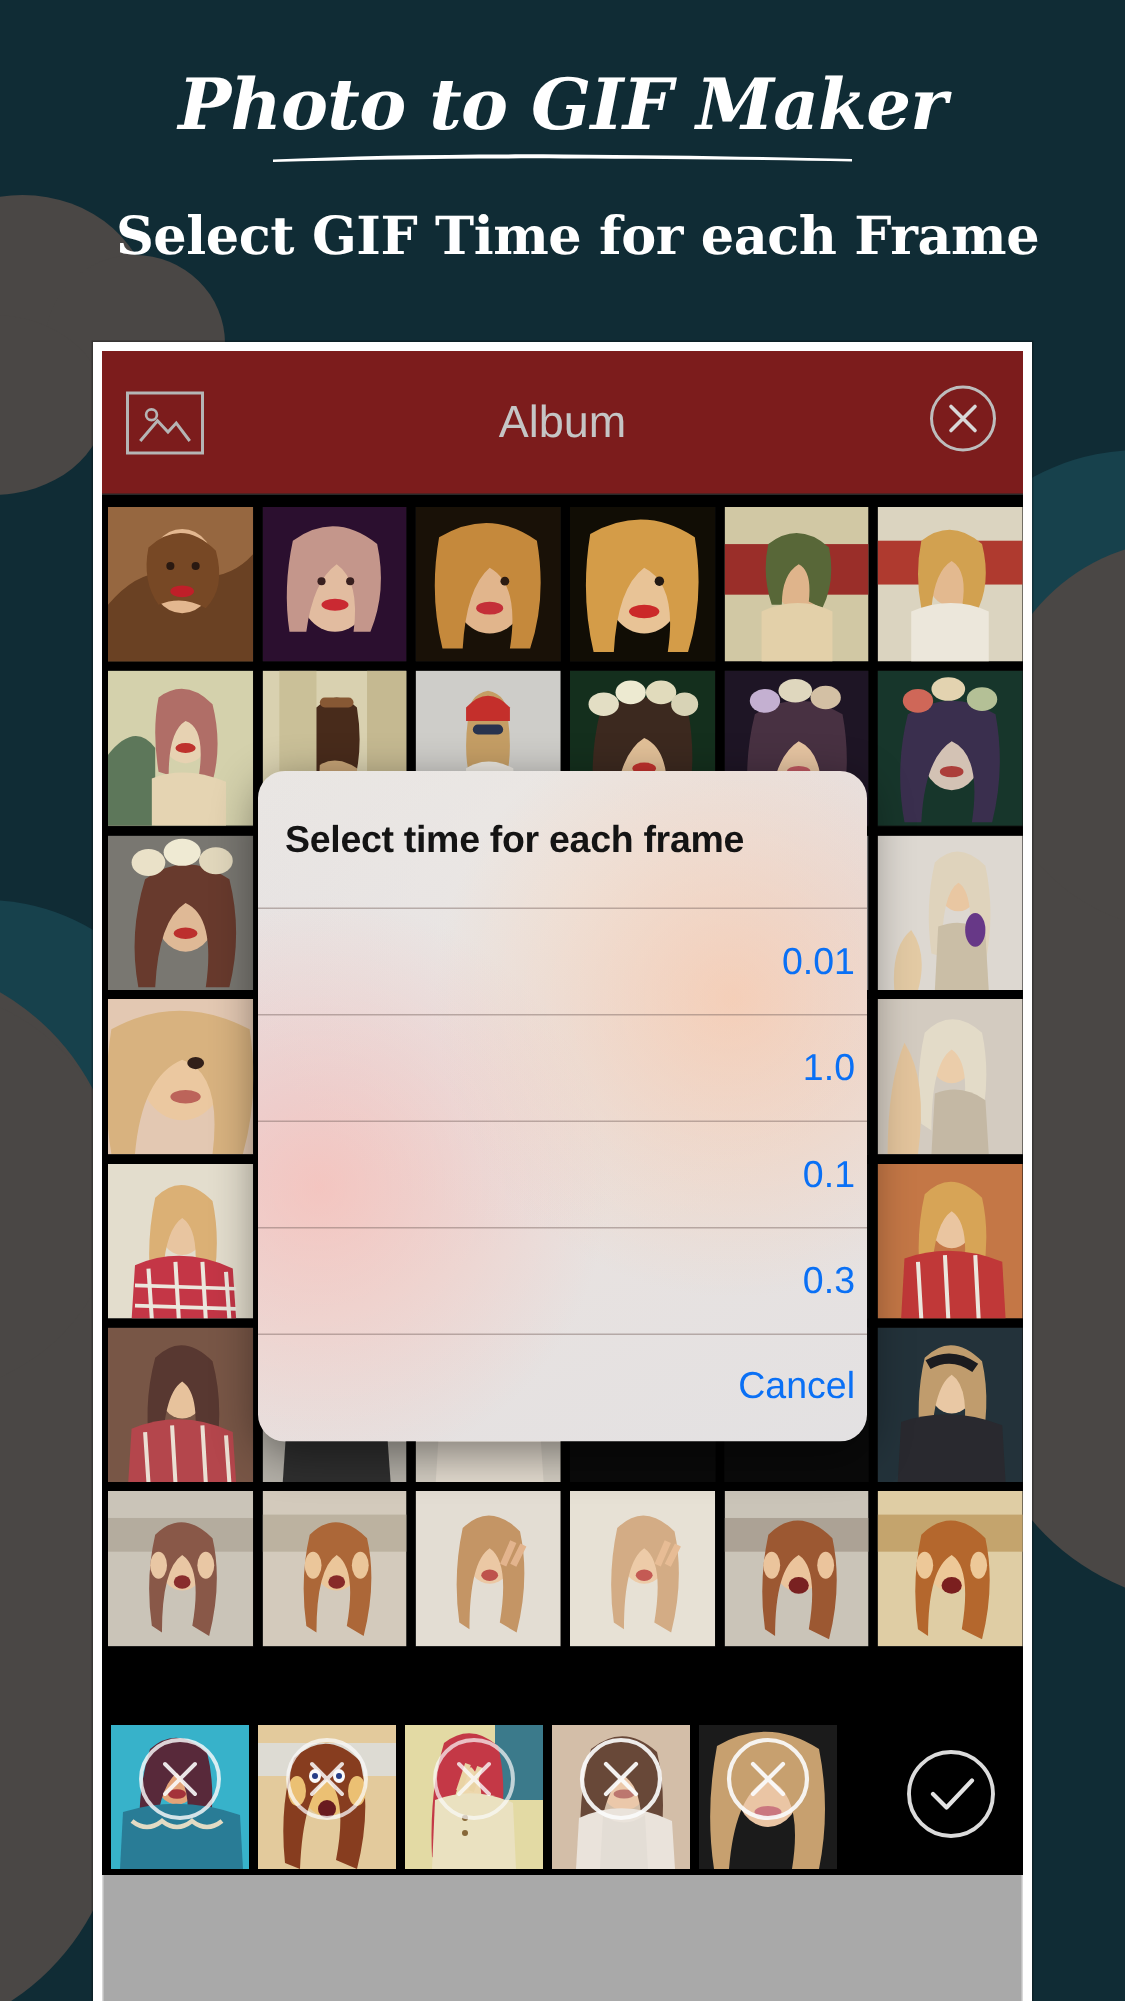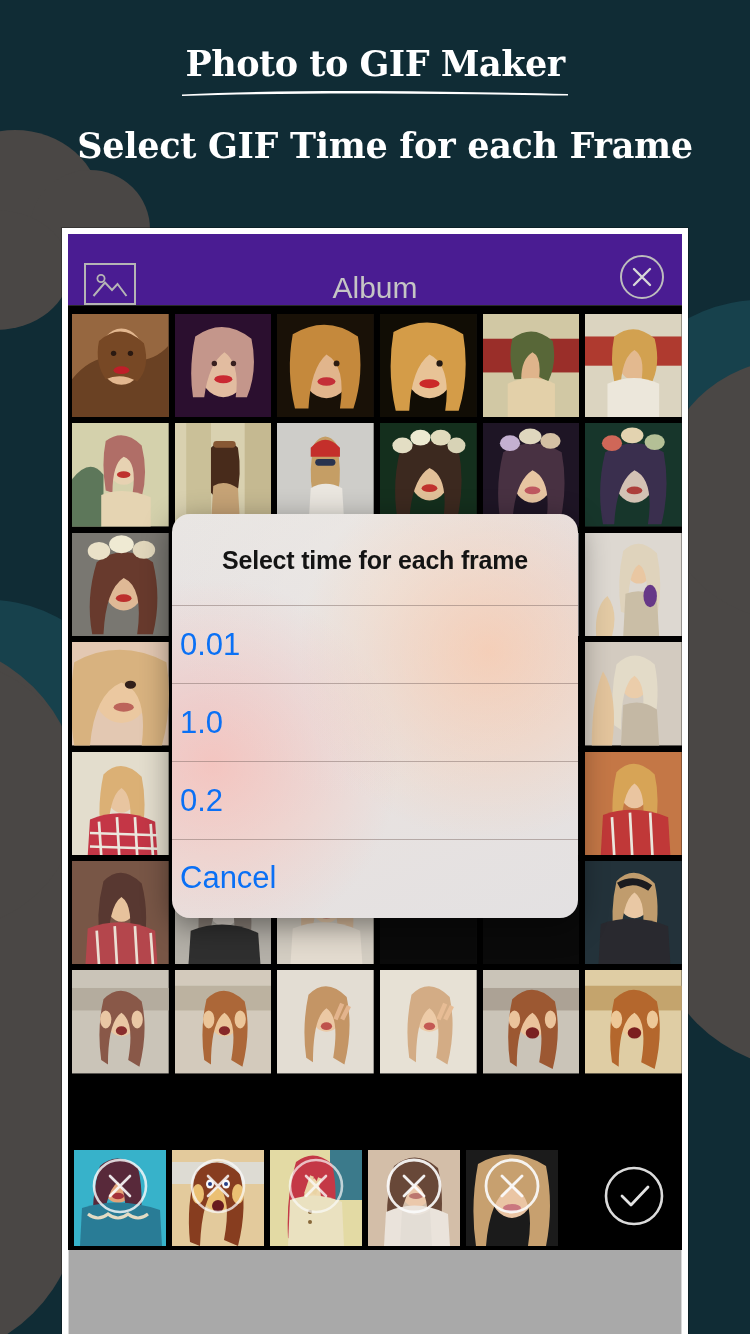--- a/index.html
+++ b/index.html
@@ -24,24 +24,25 @@
   .teal-circle{ position:absolute; left:-150px; top:600px; width:280px; height:280px;
                 border-radius:50%; background:#17414c; }
   .teal-circle2{ position:absolute; right:-160px; top:300px; width:300px; height:300px;
                 border-radius:50%; background:#17414c; }
 
   
   .hero{ position:absolute; left:0; right:0; top:46px; text-align:center; z-index:5; }
   .hero-title{
     font-family:"DejaVu Serif", serif;
     font-weight:bold;
-    font-size:35px;
+    font-size:47px;
     color:#ffffff;
     letter-spacing:-0.5px;
     line-height:1.05;
+    font-style:italic;
   }
   .hero-underline{ display:block; margin:6px auto 0; width:390px; height:8px; }
   .hero-sub{
     margin-top:28px;
     font-family:"DejaVu Serif", serif;
     font-weight:bold;
     font-size:35px;
     color:#ffffff;
     letter-spacing:-0.3px;
     margin-left:20px;
@@ -66,23 +67,23 @@
   .device-footer{
     height:84px;
     background:#a9a9a9;
     border-left:1px solid #d8d8d8;
     border-right:1px solid #d8d8d8;
   }
 
   
   .appbar{
     position:relative;
-    height:72px;
-    background:#4c1d95;
-    display:flex; align-items:flex-end;
+    height:96px;
+    background:#7f1d1d;
+    display:flex; align-items:center;
     padding:0 16px;
     border-bottom:1px solid #2a2a2a;
   }
   .appbar-icon{
     width:52px; height:42px;
     border:2px solid #b9b9b9;
     display:flex; align-items:center; justify-content:center;
     flex:0 0 auto;
   }
   .appbar-title{
@@ -130,30 +131,29 @@
     overflow:hidden;
     background:
       radial-gradient(circle at 78% 34%, rgba(255,190,150,.55), rgba(255,190,150,0) 46%),
       radial-gradient(circle at 10% 62%, rgba(255,175,165,.55), rgba(255,175,165,0) 42%),
       radial-gradient(circle at 52% 18%, rgba(236,232,228,.9), rgba(236,232,228,0) 55%),
       linear-gradient(160deg,#e9e6e3 0%, #e4dfe2 38%, #e8e2e0 64%, #e3e1e2 100%);
     box-shadow:0 8px 30px rgba(0,0,0,.45);
     font-family:"Liberation Sans", sans-serif;
   }
   .dialog-title{
-    text-align:center;
     font-size:25px;
     font-weight:bold;
     color:#141414;
     padding:32px 18px 30px;
     letter-spacing:-0.2px;
   }
   .dialog-opt{
-    text-align:left;
-    font-size:31px;
+    text-align:right;
+    font-size:25px;
     color:#0a70f5;
     padding:21px 8px 20px;
     border-top:1px solid rgba(120,100,95,.45);
     cursor:pointer;
   }
   .dialog-opt.cancel{ padding:20px 8px 22px; }
 </style>
 </head>
 <body>
 
@@ -670,19 +670,20 @@
         </svg>
       </div>
     </div>
 
     <div class="dim"></div>
 
     <div class="dialog">
       <div class="dialog-title">Select time for each frame</div>
       <div class="dialog-opt">0.01</div>
       <div class="dialog-opt">1.0</div>
-      <div class="dialog-opt">0.2</div>
+      <div class="dialog-opt">0.1</div>
+      <div class="dialog-opt">0.3</div>
       <div class="dialog-opt cancel">Cancel</div>
     </div>
 
   </div>
   <div class="device-footer"></div>
 </div>
 
 </body></html>

